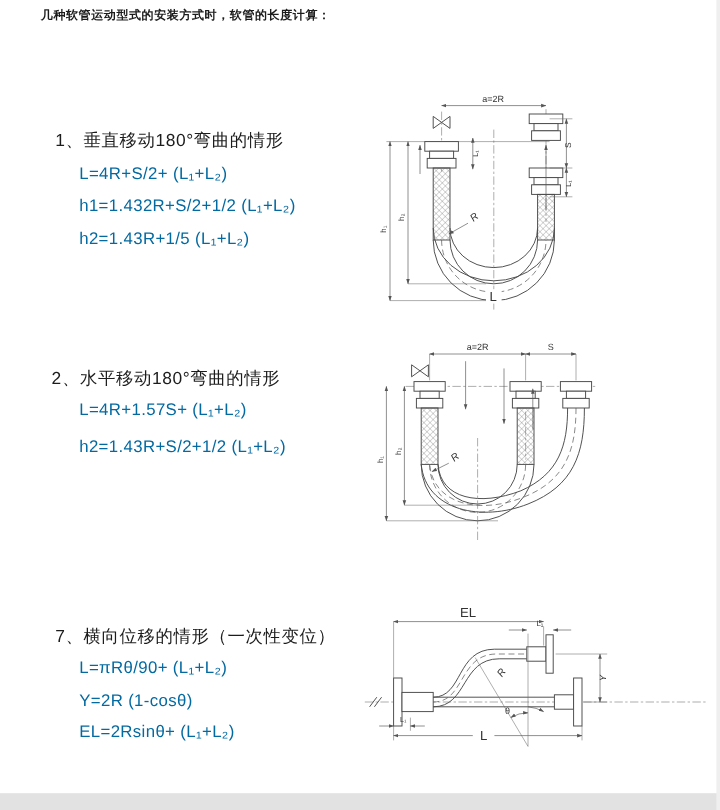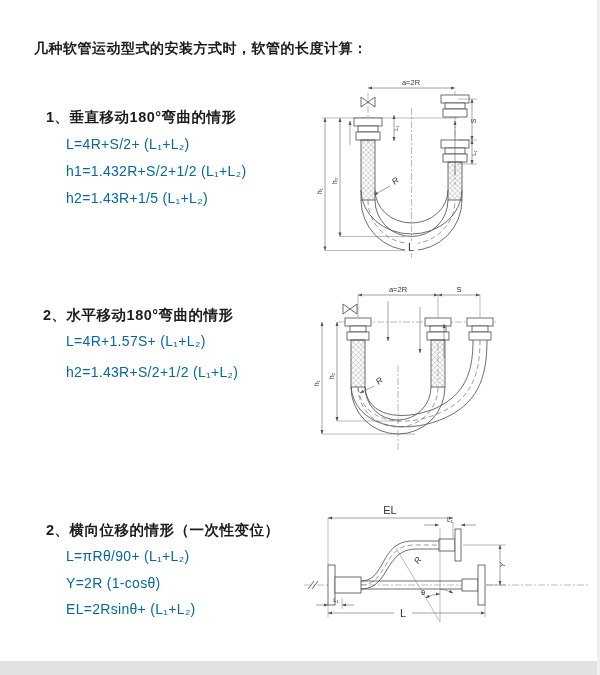--- a/index.html
+++ b/index.html
@@ -4,22 +4,22 @@
 <style>
   html,body{margin:0;padding:0;background:#cfcfcf;}
   .page{
     position:relative;width:600px;height:675px;margin:0 auto;
     background:#ffffff;overflow:hidden;
     font-family:"Liberation Sans","DejaVu Sans",sans-serif;
     color:#1c1c1c;
   }
   .bottom-band{position:absolute;left:0;top:661px;width:600px;height:14px;background:#e2e2e2;}
   .right-band{position:absolute;left:597px;top:0;width:3px;height:675px;background:#efefef;}
-  .title{position:absolute;left:34px;top:40px;font-size:14px;font-weight:700;letter-spacing:.5px;}
-  .heading{position:absolute;font-size:14.5px;font-weight:700;letter-spacing:.5px;}
+  .title{position:absolute;left:34px;top:6px;font-size:10px;font-weight:700;letter-spacing:.5px;}
+  .heading{position:absolute;font-size:14.5px;font-weight:400;letter-spacing:.5px;}
   .formula{position:absolute;font-size:14px;font-weight:400;letter-spacing:.3px;color:#0369a1;}
   svg{position:absolute;overflow:visible;}
   svg text{font-family:"Liberation Sans","DejaVu Sans",sans-serif;fill:#333;}
   .dwg{stroke:#4a4a4a;fill:none;stroke-width:.8;}
   .fit{stroke:#4a4a4a;fill:#ffffff;stroke-width:.8;}
   .dim{stroke:#555;fill:none;stroke-width:.55;}
   .ext{stroke:#6a6a6a;fill:none;stroke-width:.45;}
   .cl{stroke:#777;fill:none;stroke-width:.5;stroke-dasharray:7 2 2 2;}
   .dashmid{stroke:#5a5a5a;fill:none;stroke-width:.6;stroke-dasharray:5 3;}
 </style>
@@ -32,21 +32,21 @@
 
   <div class="heading" style="left:46px;top:108px">1、垂直移动180°弯曲的情形</div>
   <div class="formula" style="left:66px;top:136px">L=4R+S/2+ (L₁+L₂)</div>
   <div class="formula" style="left:66px;top:163px">h1=1.432R+S/2+1/2 (L₁+L₂)</div>
   <div class="formula" style="left:66px;top:190px">h2=1.43R+1/5 (L₁+L₂)</div>
 
   <div class="heading" style="left:43px;top:306px">2、水平移动180°弯曲的情形</div>
   <div class="formula" style="left:66px;top:333px">L=4R+1.57S+ (L₁+L₂)</div>
   <div class="formula" style="left:66px;top:364px">h2=1.43R+S/2+1/2 (L₁+L₂)</div>
 
-  <div class="heading" style="left:46px;top:521px">2、横向位移的情形（一次性变位）</div>
+  <div class="heading" style="left:46px;top:521px">7、横向位移的情形（一次性变位）</div>
   <div class="formula" style="left:66px;top:548px">L=πRθ/90+ (L₁+L₂)</div>
   <div class="formula" style="left:66px;top:575px">Y=2R (1-cosθ)</div>
   <div class="formula" style="left:66px;top:601px">EL=2Rsinθ+ (L₁+L₂)</div>
 
   <svg style="left:310px;top:73px" width="290" height="190" viewBox="0 0 290 190">
     <defs>
       <marker id="arr1" viewBox="0 0 10 10" refX="9.2" refY="5" markerWidth="8" markerHeight="8" orient="auto-start-reverse">
         <path d="M0,1.6 L10,5 L0,8.4 Z" fill="#555"></path>
       </marker>
       <pattern id="hat1" width="3.6" height="3.6" patternUnits="userSpaceOnUse" patternTransform="rotate(45)">

